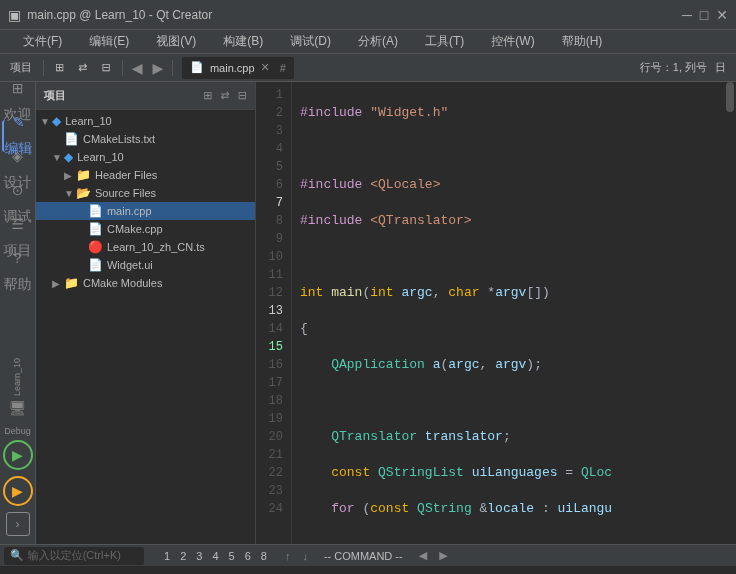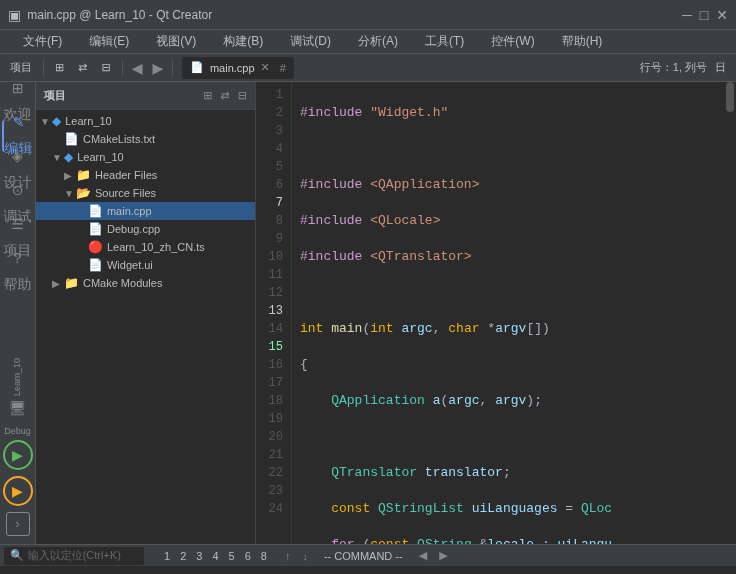--- a/index.html
+++ b/index.html
@@ -348,21 +348,21 @@
 
       <div class="tree-node indent3 active">
         <span class="arrow"></span>
         <span class="node-icon" style="color:#4a9ce8;">📄</span>
         <span class="node-label">main.cpp</span>
       </div>
 
       <div class="tree-node indent3">
         <span class="arrow"></span>
         <span class="node-icon" style="color:#bbb;">📄</span>
-        <span class="node-label">Debug.cpp</span>
+        <span class="node-label">CMake.cpp</span>
       </div>
 
       <div class="tree-node indent3">
         <span class="arrow"></span>
         <span class="node-icon" style="color:#e8884a;">🔴</span>
         <span class="node-label">Learn_10_zh_CN.ts</span>
       </div>
 
       <div class="tree-node indent3">
         <span class="arrow"></span>
@@ -403,21 +403,20 @@
         <span class="line-num-row">19</span>
         <span class="line-num-row">20</span>
         <span class="line-num-row">21</span>
         <span class="line-num-row">22</span>
         <span class="line-num-row">23</span>
         <span class="line-num-row">24</span>
       </div>
       <div id="code-content">
 <span class="code-line"><span class="kw">#include</span> <span class="str">"Widget.h"</span></span>
 <span class="code-line"></span>
-<span class="code-line"><span class="kw">#include</span> <span class="str">&lt;QApplication&gt;</span></span>
 <span class="code-line"><span class="kw">#include</span> <span class="str">&lt;QLocale&gt;</span></span>
 <span class="code-line"><span class="kw">#include</span> <span class="str">&lt;QTranslator&gt;</span></span>
 <span class="code-line"></span>
 <span class="code-line"><span class="kw2">int</span> <span class="fn">main</span><span class="punc">(</span><span class="kw2">int</span> <span class="param">argc</span><span class="punc">,</span> <span class="kw2">char</span> <span class="op">*</span><span class="param">argv</span><span class="punc">[])</span></span>
 <span class="code-line"><span class="punc">{</span></span>
 <span class="code-line">    <span class="cls">QApplication</span> <span class="var">a</span><span class="punc">(</span><span class="param">argc</span><span class="punc">,</span> <span class="param">argv</span><span class="punc">);</span></span>
 <span class="code-line"></span>
 <span class="code-line">    <span class="cls">QTranslator</span> <span class="var">translator</span><span class="punc">;</span></span>
 <span class="code-line">    <span class="kw2">const</span> <span class="cls">QStringList</span> <span class="var">uiLanguages</span> <span class="op">=</span> <span class="cls" style="color:#4ec9b0;">QLoc</span></span>
 <span class="code-line">    <span class="kw">for</span> <span class="punc">(</span><span class="kw2">const</span> <span class="cls">QString</span> <span class="op">&amp;</span><span class="var">locale</span> <span class="punc">:</span> <span class="var">uiLangu</span></span>

